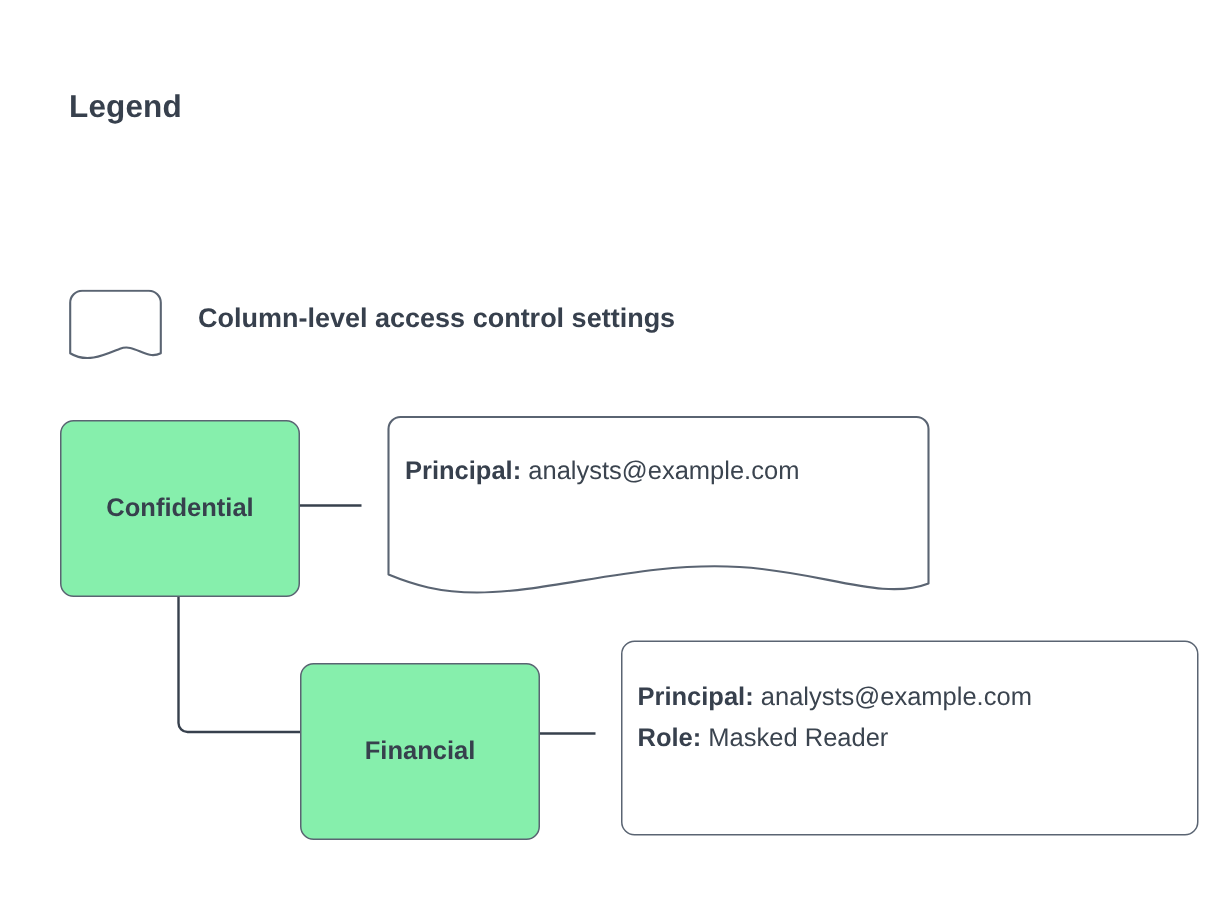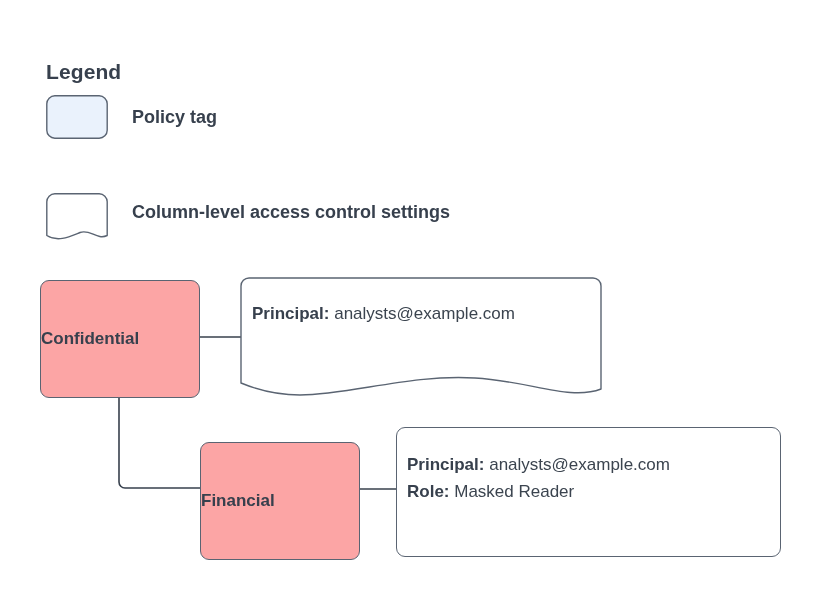--- a/index.html
+++ b/index.html
@@ -65,24 +65,24 @@
     white-space: nowrap;
   }
   #legend-row-2 .legend-label { line-height: 38px; }
 
   
   .node {
     position: absolute;
     box-sizing: border-box;
     border: 1.4px solid #5a6472;
     border-radius: 9px;
-    background: #fca5a5;
+    background: #86efac;
     display: flex;
     align-items: center;
-    justify-content: flex-start;
+    justify-content: center;
     font-size: 17px;
     font-weight: bold;
     color: #37404d;
   }
   #node-confidential {
     left: 40px;
     top: 280px;
     width: 160px;
     height: 118px;
   }
@@ -91,20 +91,21 @@
     top: 430px;
     width: 160px;
     height: 118px;
     margin-top: 12px;
   }
 
   
   .callout {
     position: absolute;
     box-sizing: border-box;
+    margin-left: 18px;
   }
   #callout-confidential {
     left: 240px;
     top: 277px;
     width: 362px;
     height: 122px;
   }
   #callout-financial {
     left: 396px;
     top: 427px;
@@ -154,28 +155,20 @@
     pointer-events: none;
   }
 </style>
 </head>
 <body>
 
 <div id="canvas">
 
   <div id="legend-title">Legend</div>
 
-  <div class="legend-row" id="legend-row-0">
-    <div class="legend-swatch">
-      <svg viewBox="0 0 62 44" width="62" height="44" xmlns="http://www.w3.org/2000/svg">
-        <rect x="0.8" y="0.8" width="60.4" height="42.4" rx="8" ry="8" fill="#eaf2fc" stroke="#5a6472" stroke-width="1.4"></rect>
-      </svg>
-    </div>
-    <div class="legend-label">Policy tag</div>
-  </div>
 
 
   <div class="legend-row" id="legend-row-2">
     <div class="legend-swatch">
       <svg viewBox="0 0 62 50" width="62" height="50" xmlns="http://www.w3.org/2000/svg">
         <path d="M 8.8 0.8 L 53.2 0.8 A 8 8 0 0 1 61.2 8.8 L 61.2 42.5
                  C 51 47.5, 44 35.5, 34 39.5
                  C 24 43.5, 12 49.5, 0.8 42.5
                  L 0.8 8.8 A 8 8 0 0 1 8.8 0.8 Z" fill="#ffffff" stroke="#5a6472" stroke-width="1.4" stroke-linejoin="round"></path>
       </svg>

